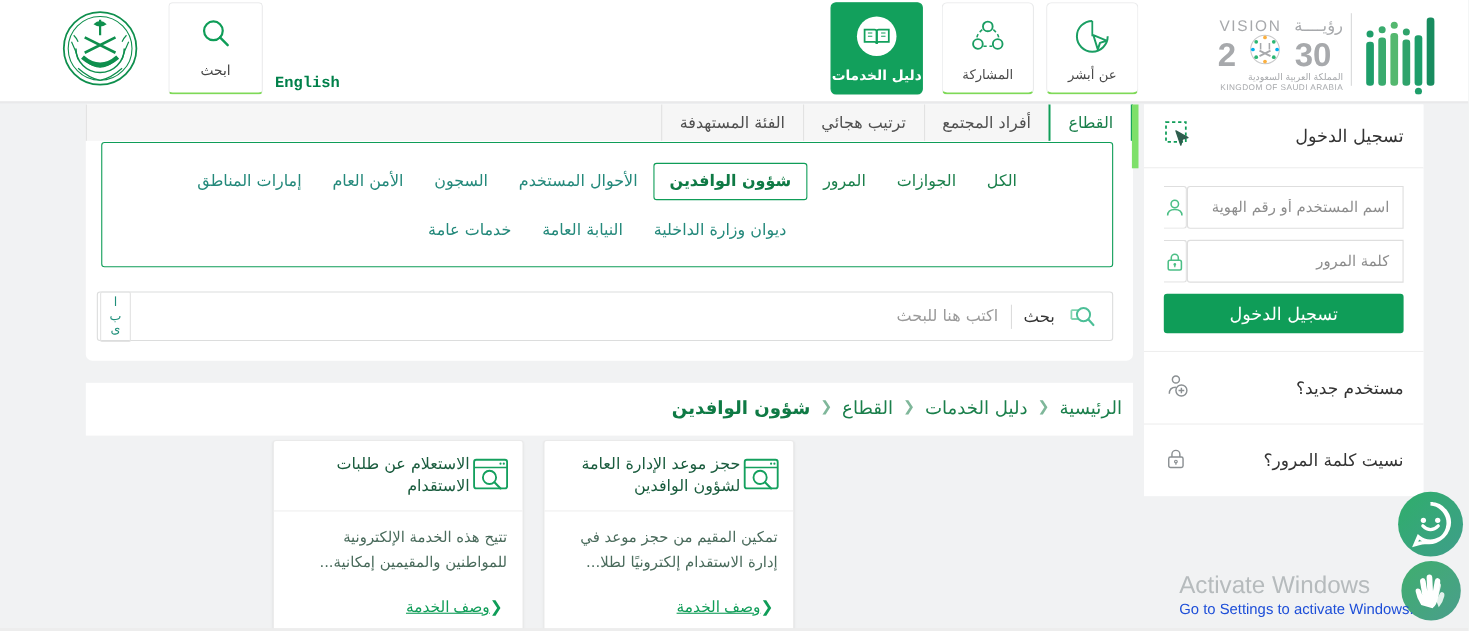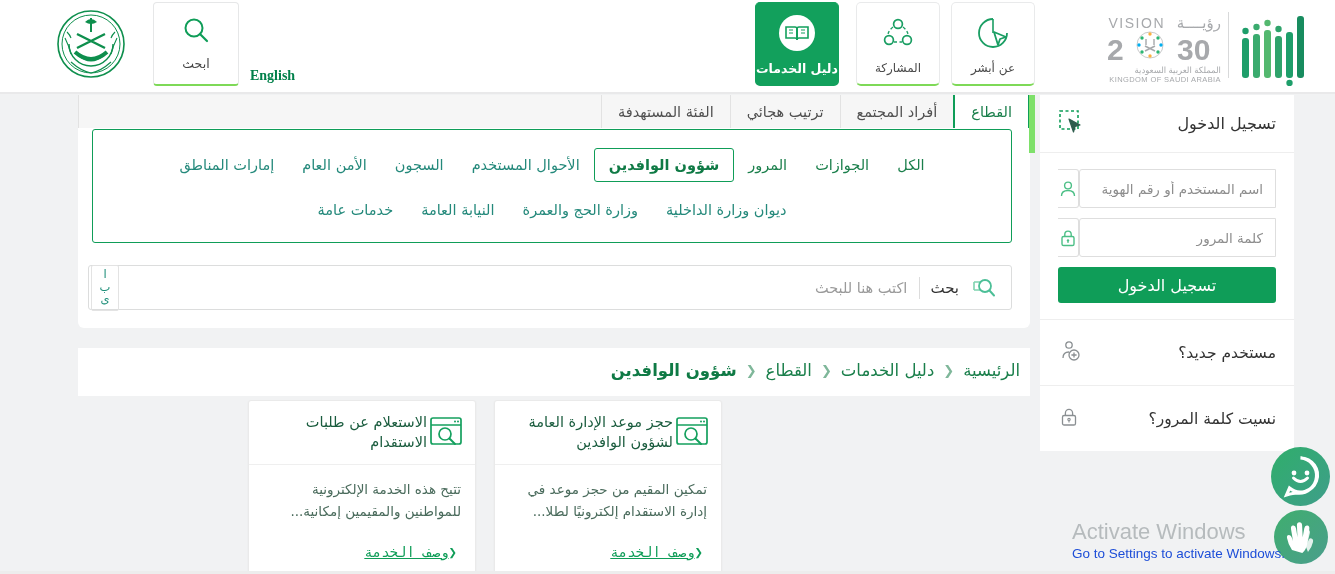--- a/index.html
+++ b/index.html
@@ -22,21 +22,21 @@
     position: absolute; left: 153px; top: 2px; width: 86px; height: 84px;
     background: #fff; border: 1px solid #e6e7e8; border-radius: 4px;
     border-bottom: 2px solid #7ed957;
     display: flex; flex-direction: column; align-items: center; justify-content: center;
     gap: 6px; cursor: pointer;
   }
   .search-btn .lbl { font-size: 12.5px; color: #444; }
   .english-link {
     position: absolute; left: 250px; top: 68px;
     font-size: 14px; font-weight: bold; color: #00804a;
-    font-family: Liberation Serif, serif; cursor: pointer;
+    font-family: Liberation Mono, monospace; cursor: pointer;
   }
   .navbtn {
     position: absolute; top: 2px; width: 84px; height: 84px;
     background: #fff; border: 1px solid #e9eaeb; border-radius: 5px;
     border-bottom: 2px solid #7ed957;
     display: flex; flex-direction: column; align-items: center; justify-content: flex-start;
     padding-top: 10px; gap: 4px; cursor: pointer;
   }
   .navbtn .lbl { font-size: 12px; color: #4a4a4a; }
   .navbtn.active {
@@ -153,21 +153,21 @@
     font-family: "DejaVu Sans", sans-serif;
   }
   .card-body {
     padding: 14px 14px 6px 14px; font-size: 13.5px; color: #4a6b5c;
     line-height: 1.6; text-align: right; direction: rtl; flex: 1;
     font-family: "DejaVu Sans", sans-serif;
   }
   .card-foot { padding: 0 14px 12px 14px; text-align: right; direction: rtl; }
   .card-link {
     font-size: 14px; color: #0f9d58; text-decoration: underline; cursor: pointer;
-    font-family: Liberation Mono, monospace;
+    font-family: Liberation Serif, serif;
   }
   .card-link .chev { text-decoration: none; display: inline-block; margin-right: 4px; }
 
   
   .sidebar {
     position: absolute; top: 95px; left: 1040px; width: 254px; background: #fff;
   }
   .login-head {
     position: relative; height: 58px; display: flex; direction: rtl;
     align-items: center; justify-content: flex-start; padding: 0 18px;
@@ -366,21 +366,20 @@
       <div class="chip">الجوازات</div>
       <div class="chip">المرور</div>
       <div class="chip selected">شؤون الوافدين</div>
       <div class="chip teal">الأحوال المستخدم</div>
       <div class="chip teal">السجون</div>
       <div class="chip teal">الأمن العام</div>
       <div class="chip teal">إمارات المناطق</div>
     </div>
     <div class="filter-row r2">
       <div class="chip teal">ديوان وزارة الداخلية</div>
-      <div class="chip teal">وزارة الحج والعمرة</div>
       <div class="chip teal">النيابة العامة</div>
       <div class="chip teal">خدمات عامة</div>
     </div>
   </div>
 
   <div class="searchbar">
     <div class="sb-icon">
       <svg width="26" height="24" viewBox="0 0 26 24">
         <path d="M2 6 h6 M2 6 v8 M2 14 h6" fill="none" stroke="#7fd3b0" stroke-width="1.6"></path>
         <circle cx="13" cy="10" r="6" fill="none" stroke="#4cbf97" stroke-width="1.8"></circle>

